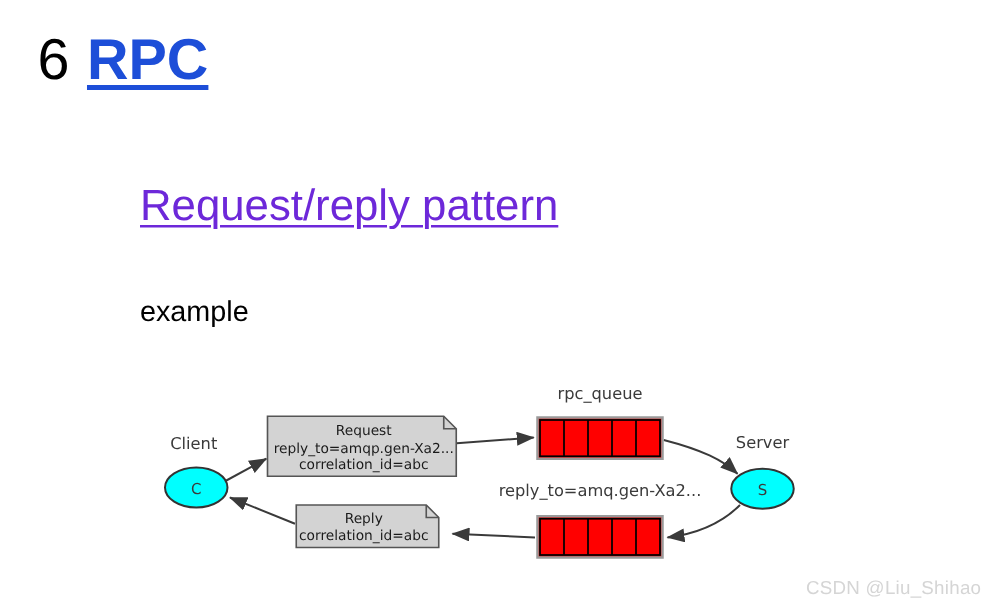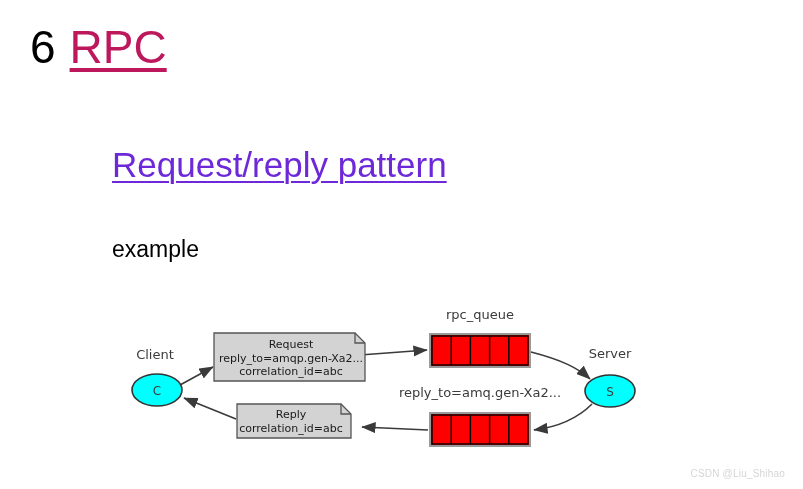--- a/index.html
+++ b/index.html
@@ -25,22 +25,22 @@
     line-height: 1.0;
     color: #000000;
     white-space: nowrap;
     font-weight: 400;
   }
   .slide-title .num {
     color: #000000;
     font-weight: 400;
   }
   .slide-title .kw {
-    color: #be185d;
-    font-weight: 400;
+    color: #1d4ed8;
+    font-weight: 700;
     text-decoration: underline;
     text-decoration-thickness: 4px;
     text-underline-offset: 5px;
     margin-left: 14px;
   }
 
   .subtitle {
     position: absolute;
     left: 112px;
     top: 145px;
@@ -78,21 +78,21 @@
   .note-text {
     font-family: "DejaVu Sans", sans-serif;
     fill: #1a1a1a;
   }
 
   
   .watermark {
     position: absolute;
     right: 18px;
     bottom: 10px;
-    font-size: 10px;
+    font-size: 15px;
     color: #d5d5d5;
     white-space: nowrap;
     letter-spacing: 0.2px;
   }
 </style>
 </head>
 <body>
 
 <div class="slide-title">
   <span class="num">6</span><span class="kw">RPC</span>

